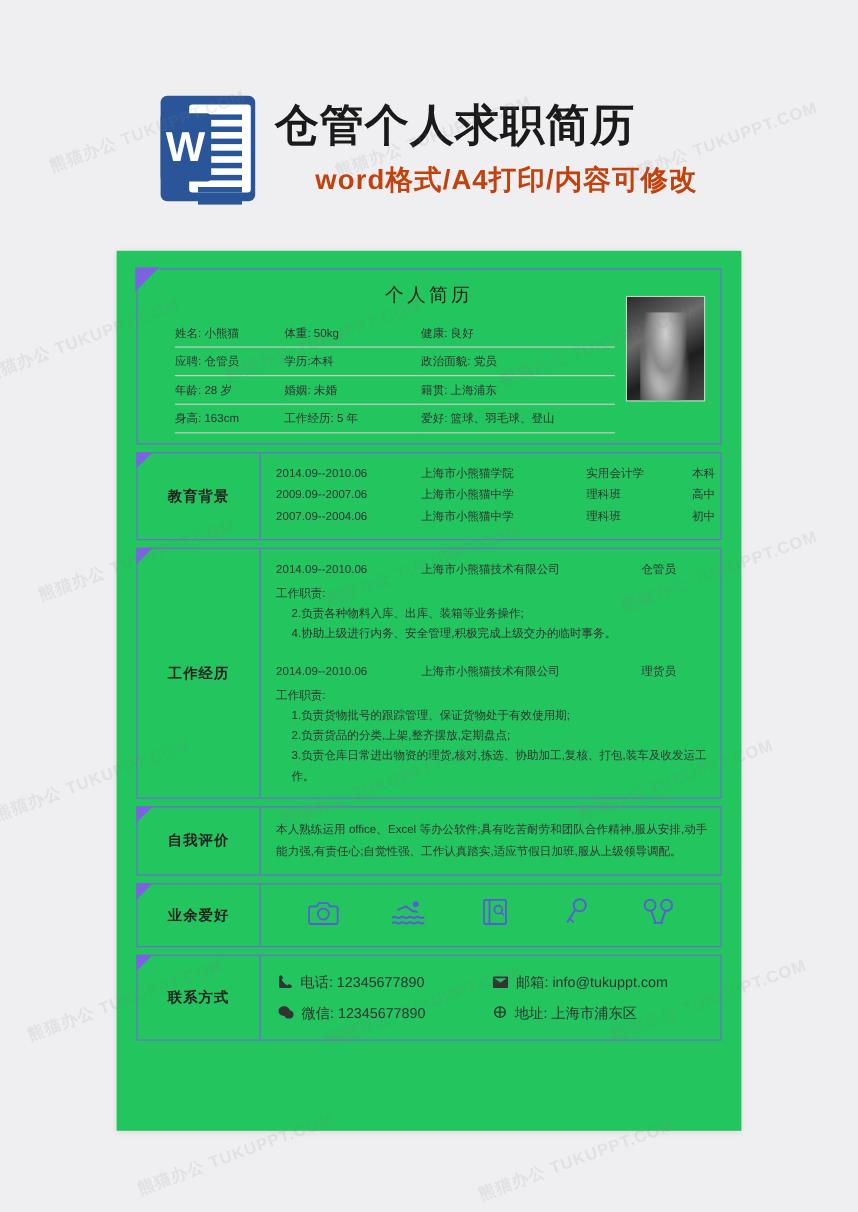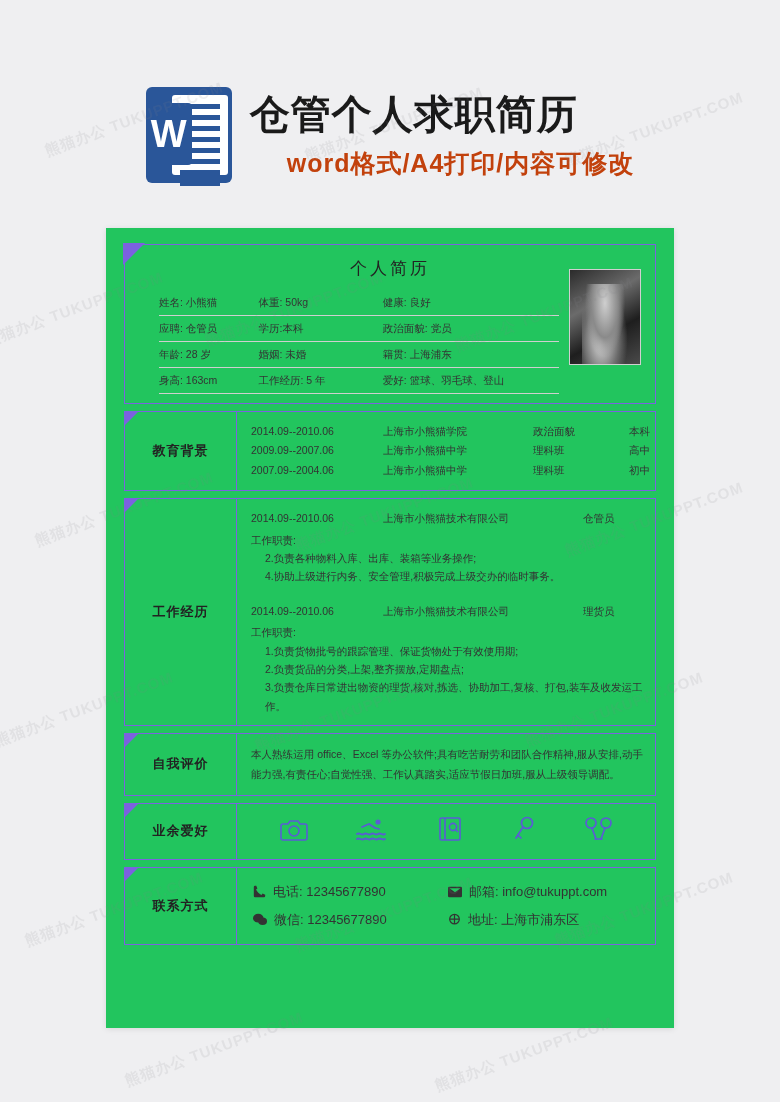--- a/index.html
+++ b/index.html
@@ -216,21 +216,21 @@
     </div>
 
     <div class="block">
       <div class="corner"></div>
       <div class="block-border">
         <div class="label-cell">教育背景</div>
         <div class="content-cell">
           <div class="edu-row">
             <span class="edu-date">2014.09--2010.06</span>
             <span class="edu-school">上海市小熊猫学院</span>
-            <span class="edu-major">政治面貌</span>
+            <span class="edu-major">实用会计学</span>
             <span class="edu-degree">本科</span>
           </div>
           <div class="edu-row">
             <span class="edu-date">2009.09--2007.06</span>
             <span class="edu-school">上海市小熊猫中学</span>
             <span class="edu-major">理科班</span>
             <span class="edu-degree">高中</span>
           </div>
           <div class="edu-row">
             <span class="edu-date">2007.09--2004.06</span>

